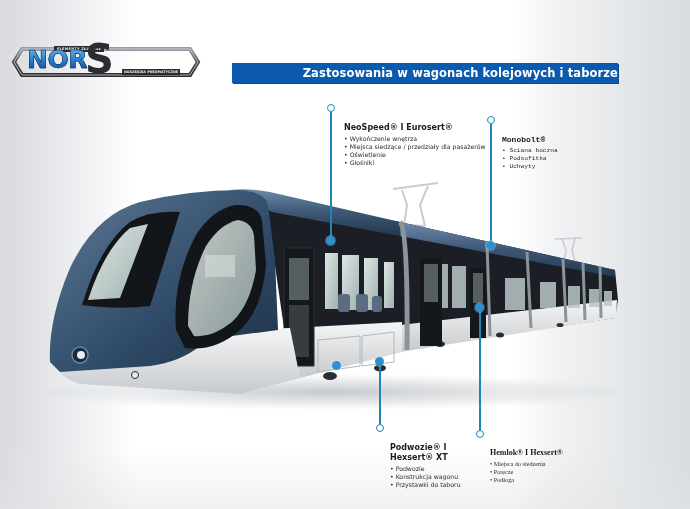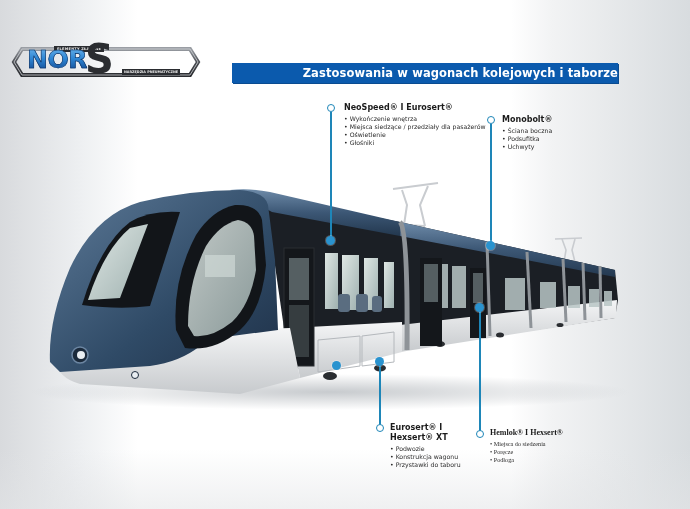--- a/index.html
+++ b/index.html
@@ -40,21 +40,21 @@
     }
     
     .header-bar {
       position: absolute; left: 232px; top: 47px; width: 386px; height: 20px;
       background: #0b5aad; color: #ffffff; text-align: right;
       font-size: 11.5px; line-height: 20px; font-weight: bold; letter-spacing: 0.1px;
       box-shadow: 1px 1px 0 #0a4b90;
       margin-top: 16px;
     }
     
-    .callout { position: absolute; color: #1b1b1b; }
+    .callout { position: absolute; color: #1b1b1b; margin-top: 20px; }
     .callout .title { font-weight: bold; font-size: 8px; line-height: 10px; }
     .callout ul { margin: 2px 0 0 0; padding: 0; list-style: none; }
     .callout li { font-size: 6.2px; line-height: 8px; color: #2c2c2c; white-space: nowrap; }
     .callout li::before { content: "• "; }
     .ring {
       position: absolute; width: 8px; height: 8px; border: 1.6px solid #1e86b8;
       border-radius: 50%; background: #ffffff; box-sizing: border-box;
     }
     .dot {
       position: absolute; width: 9px; height: 9px; border-radius: 50%;
@@ -223,35 +223,35 @@
       <li>Wykończenie wnętrza</li>
       <li>Miejsca siedzące / przedziały dla pasażerów</li>
       <li>Oświetlenie</li>
       <li>Głośniki</li>
     </ul>
   </div>
 
   <div class="vline" style="left:490px; top:124px; height:120px;"></div>
   <div class="ring" style="left:487px; top:116px;"></div>
   <div class="dot" style="left:486px; top:241px;"></div>
-  <div class="callout" style="left:502px; top:115px;">
+  <div class="callout" style="left:502px; top:115px;font-family:Liberation Mono, monospace;">
     <div class="title">Monobolt®</div>
     <ul>
       <li>Ściana boczna</li>
       <li>Podsufitka</li>
       <li>Uchwyty</li>
     </ul>
   </div>
 
   <div class="dot" style="left:332px; top:361px;"></div>
   <div class="vline" style="left:379px; top:364px; height:62px;"></div>
   <div class="dot" style="left:375px; top:357px;"></div>
   <div class="ring" style="left:376px; top:424px;"></div>
   <div class="callout" style="left:390px; top:423px;">
-    <div class="title">Eurosert® I</div>
+    <div class="title">Podwozie® I</div>
     <div class="title">Hexsert® XT</div>
     <ul>
       <li>Podwozie</li>
       <li>Konstrukcja wagonu</li>
       <li>Przystawki do taboru</li>
     </ul>
   </div>
 
   <div class="vline" style="left:479px; top:310px; height:122px;"></div>
   <div class="dot" style="left:475px; top:303px;"></div>

